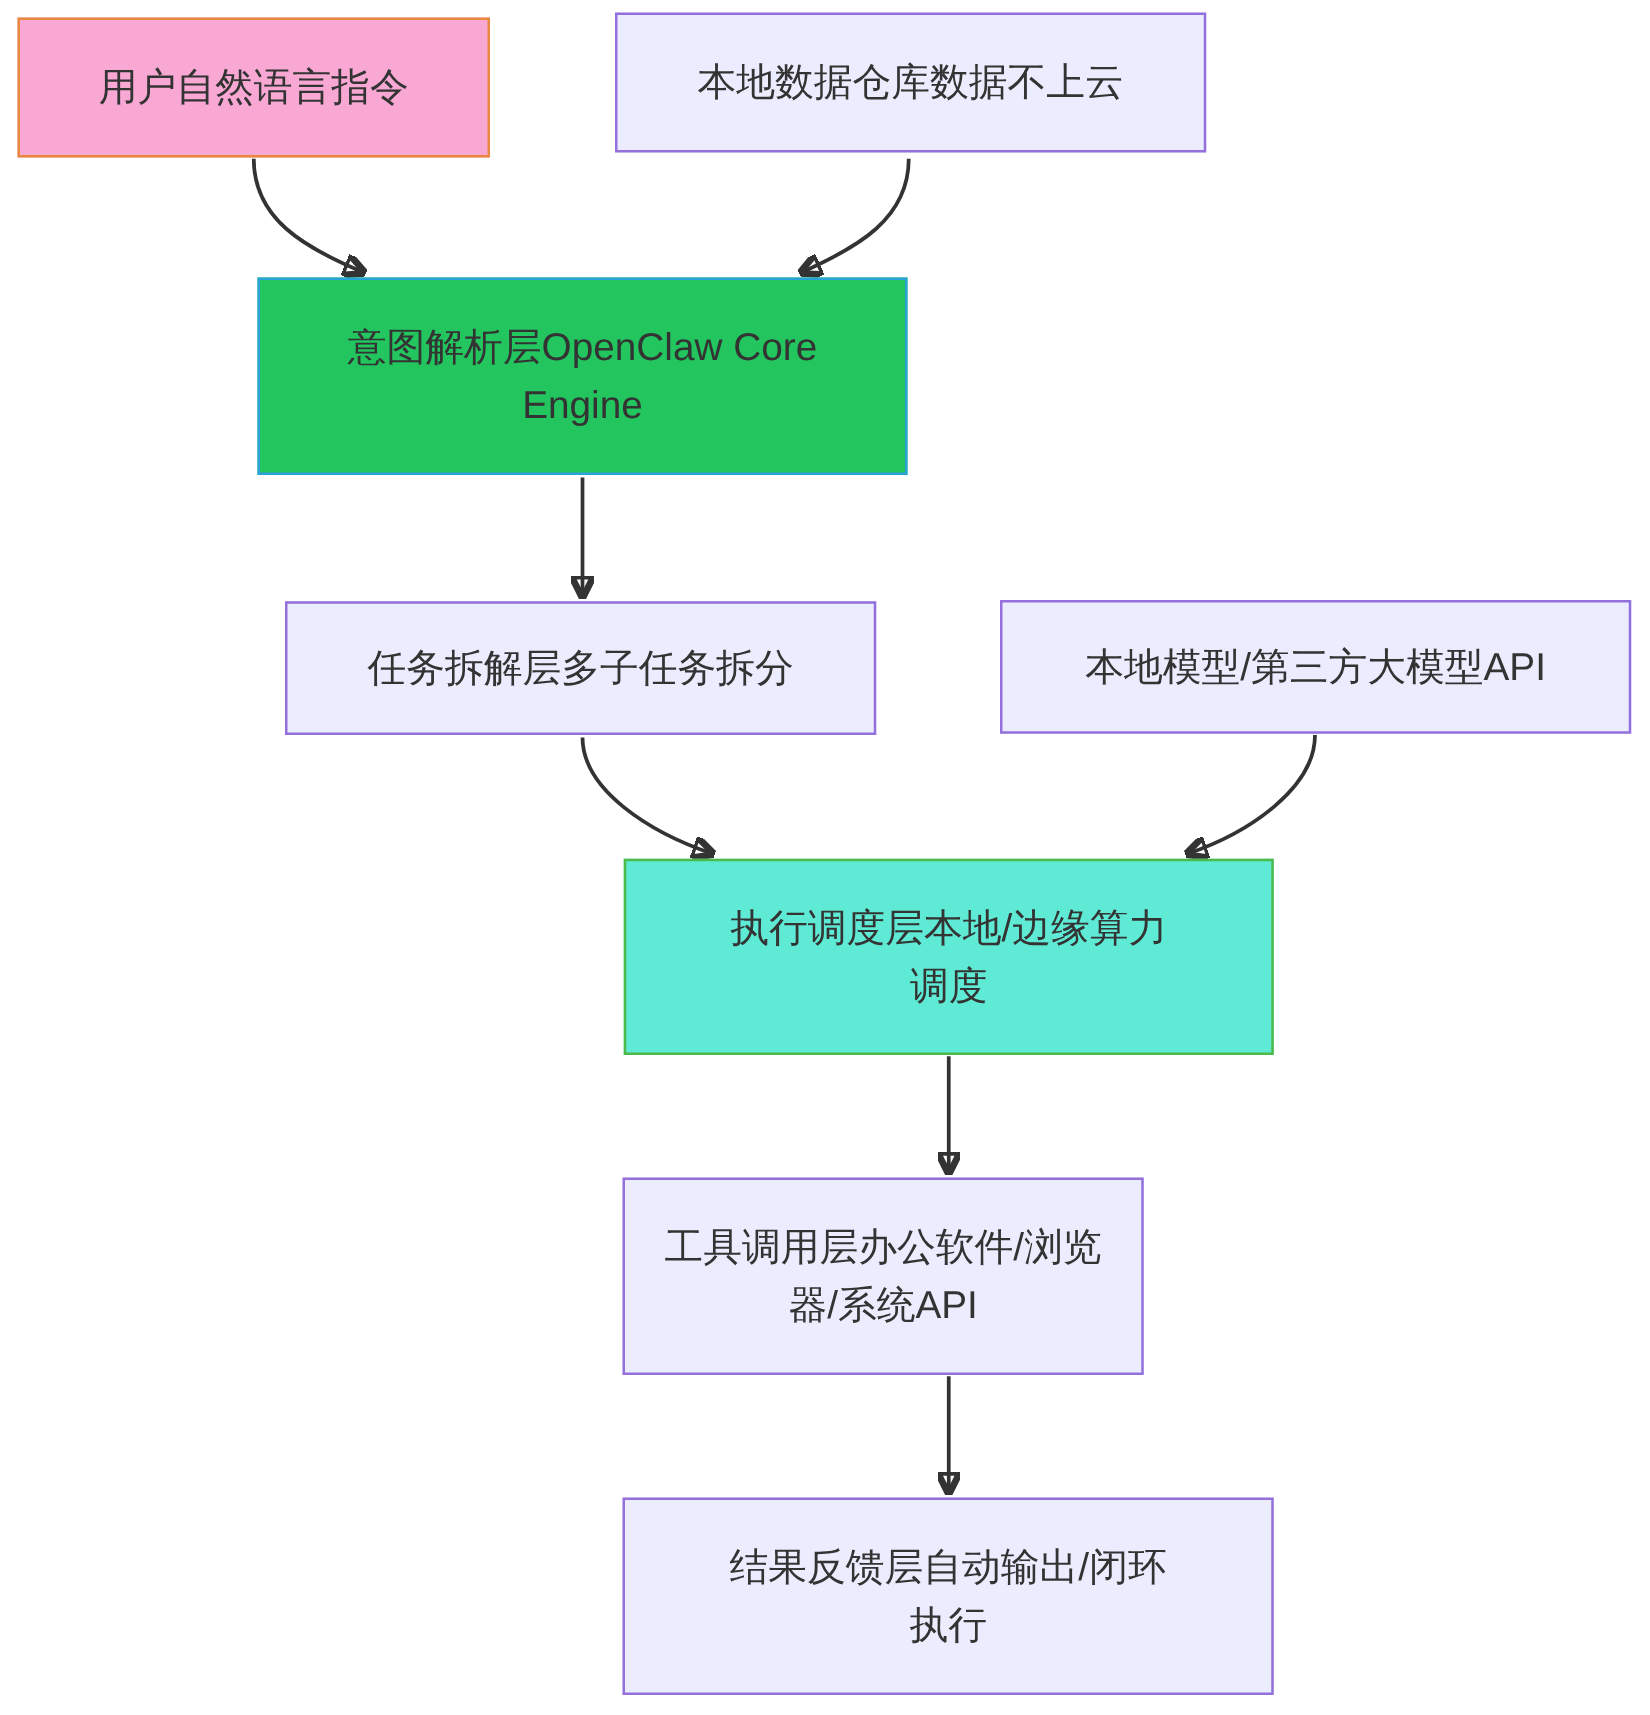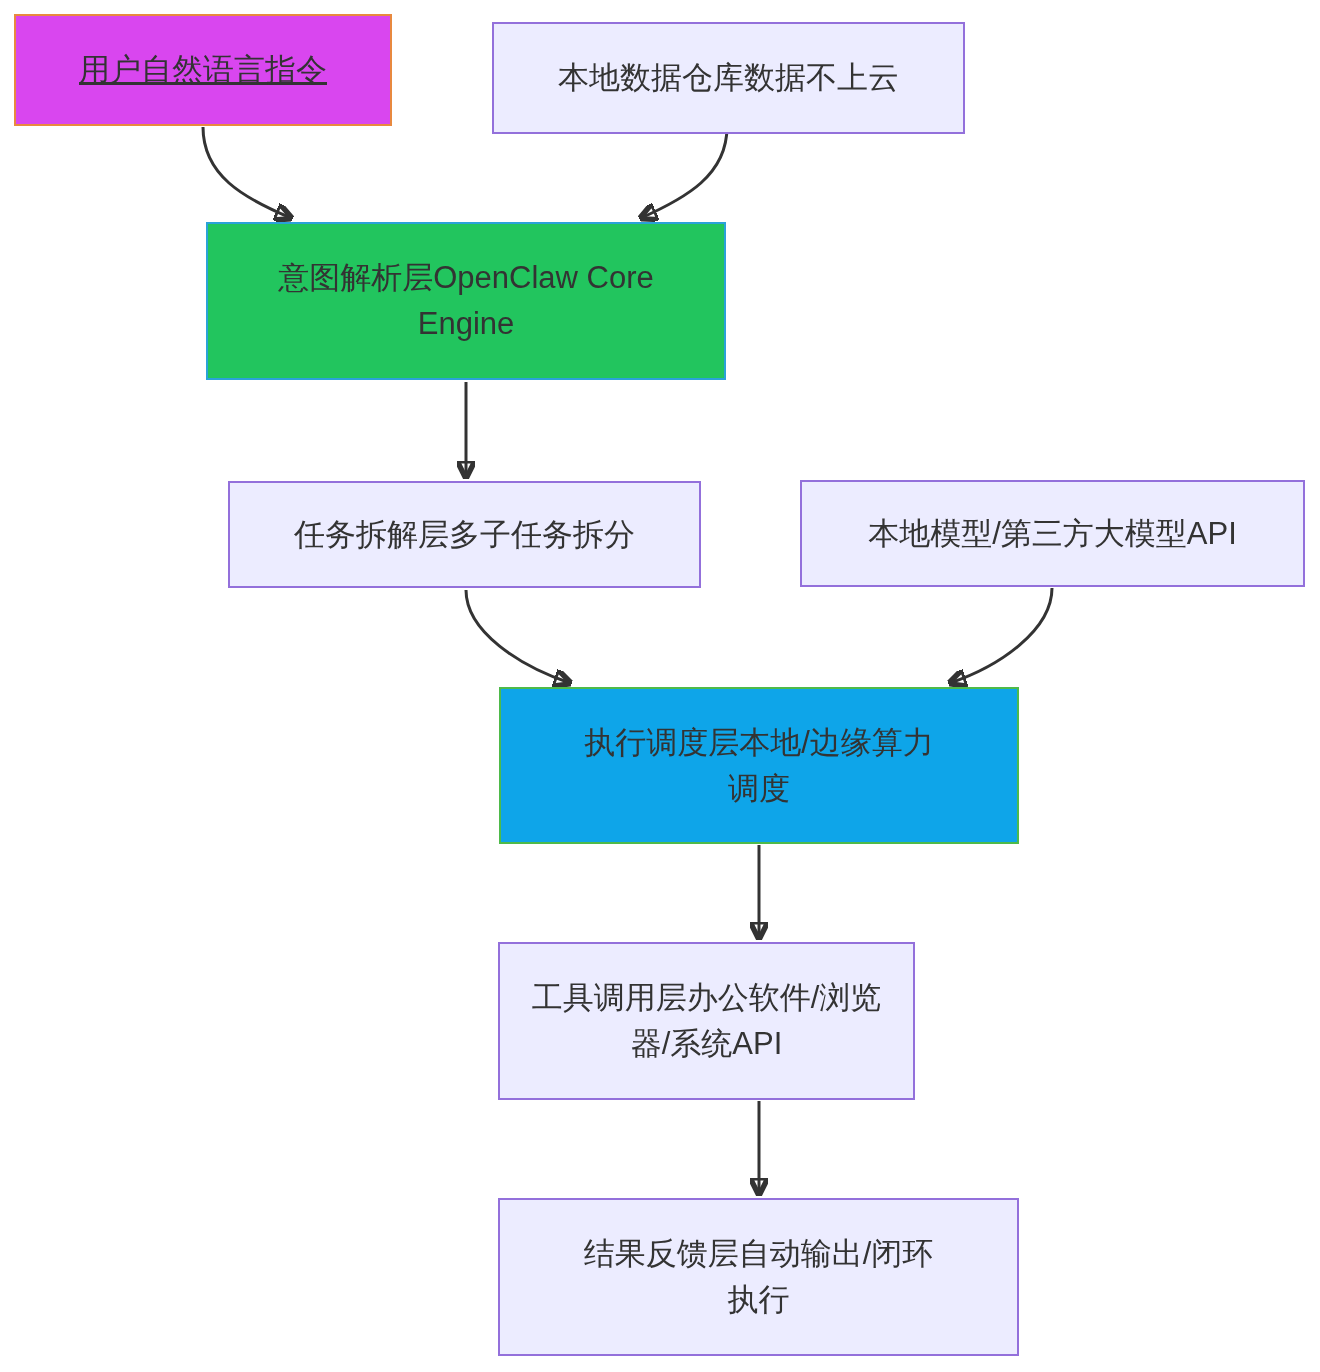--- a/index.html
+++ b/index.html
@@ -34,27 +34,27 @@
     flex-direction: column;
     align-items: center;
     justify-content: center;
     text-align: center;
     color: #333333;
     font-size: 31px;
     line-height: 46px;
     padding: 0 16px;
   }
   .node .line { white-space: nowrap; }
-  .node-orange { background: #d946ef; border-color: #e8893f; text-decoration: underline; }
+  .node-orange { background: #f9a8d4; border-color: #e8893f; }
   .node-purple { background: #ececff; border-color: #9370db; }
   .node-blue   { background: #22c55e; border-color: #2aa2d8; }
-  .node-green  { background: #0ea5e9; border-color: #4eba4a; }
+  .node-green  { background: #5eead4; border-color: #4eba4a; }
 
   #n-user       { left: 14px;  top: 14px;   width: 378px; height: 112px; }
-  #n-warehouse  { left: 492px; top: 22px;   width: 473px; height: 112px; }
+  #n-warehouse  { left: 492px; top: 10px;   width: 473px; height: 112px; }
   #n-intent     { left: 206px; top: 222px;  width: 520px; height: 158px; }
   #n-tasksplit  { left: 228px; top: 481px;  width: 473px; height: 107px; }
   #n-modelapi   { left: 800px; top: 480px;  width: 505px; height: 107px; }
   #n-scheduler  { left: 499px; top: 687px;  width: 520px; height: 157px; }
   #n-toollayer  { left: 498px; top: 942px;  width: 417px; height: 158px; }
   #n-feedback   { left: 498px; top: 1198px; width: 521px; height: 158px; text-align: center; }
 </style>
 </head>
 <body>
 

